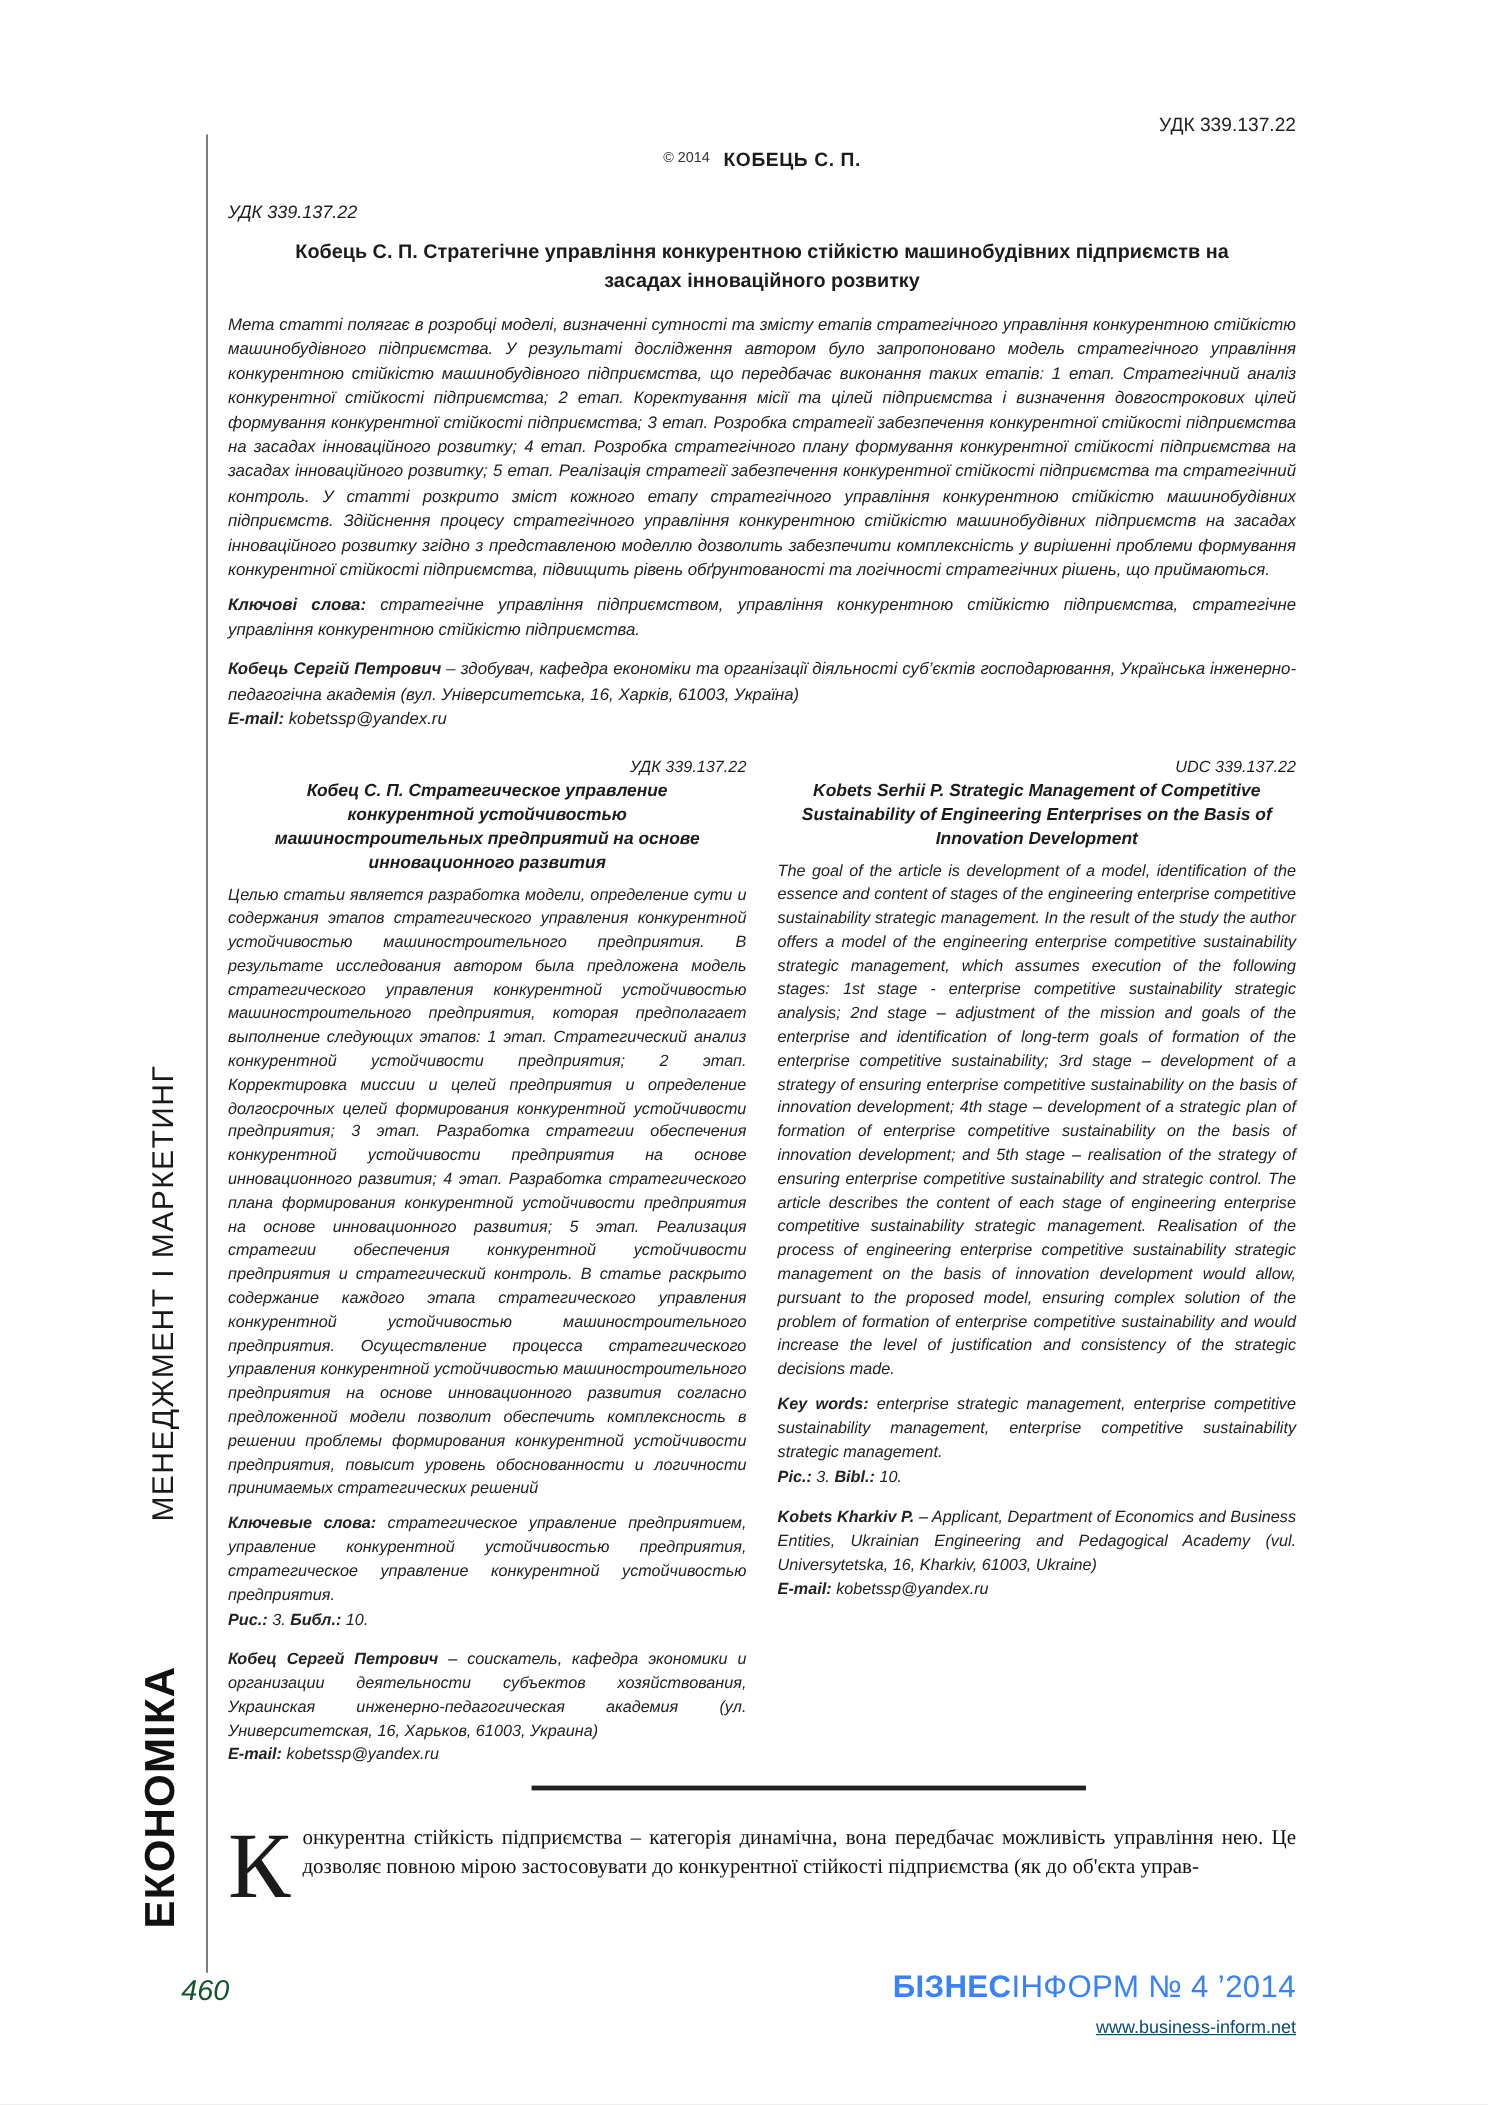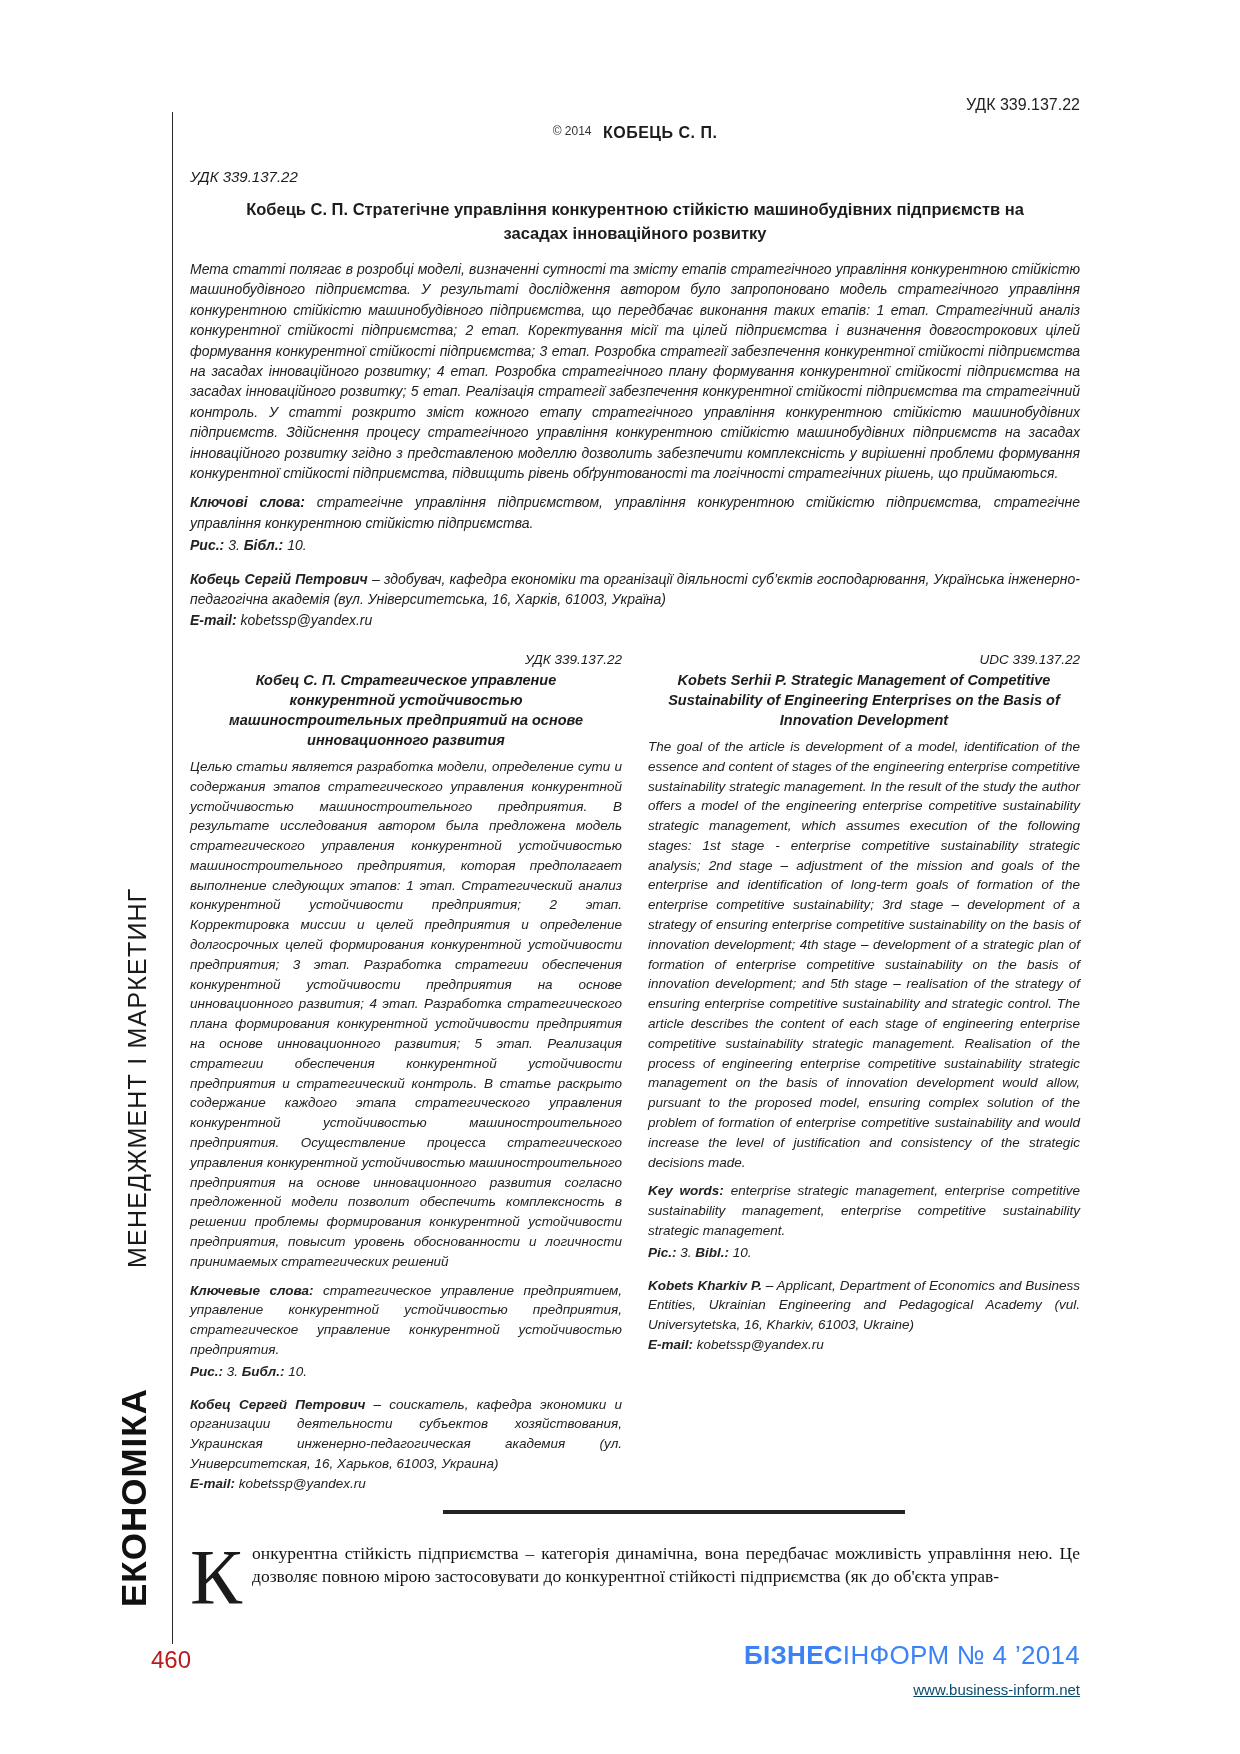--- a/index.html
+++ b/index.html
@@ -51,21 +51,21 @@
   .divider { width:462px; height:2px; margin-top:16px; margin-left:253px;
     border-top:2.5px solid #222; border-bottom:2.5px solid #222; }
   
   .body-cols { display:flex; gap:26px; margin-top:28px;
     font-family:"Liberation Serif","DejaVu Serif",serif;
     font-size:17.5px; line-height:23.5px; text-align:justify; color:#121212; }
   .bcol { flex:1; min-width:0; }
   .dropcap { float:left; font-size:78px; line-height:60px; padding:5px 10px 0 0;
     font-family:"Liberation Serif","DejaVu Serif",serif; color:#1a1a1a; }
   
-  .pagenum { position:absolute; left:151px; top:1646px; font-size:24px; color:#b91c1c; }
+  .pagenum { position:absolute; left:151px; top:1646px; font-size:24px; color:#14532d;font-style:italic; }
   .journal { position:absolute; right:160px; top:1640px; font-size:26px; color:#3b82f6;
     letter-spacing:0.3px; white-space:nowrap; }
   .journal b { font-weight:700; }
   .site { position:absolute; right:160px; top:1681px; font-size:15px;
     color:#0c4a6e; text-decoration:underline; cursor:pointer; }
 </style>
 </head>
 <body>
 
 <div class="page">
@@ -80,21 +80,20 @@
     <div class="byline">
       <span class="copy">© 2014</span>
       <span class="acaps">КОБЕЦЬ С. П.</span>
     </div>
 
     <section>
       <div class="udc-italic">УДК 339.137.22</div>
       <h2 class="uk-heading">Кобець С. П. Стратегічне управління конкурентною стійкістю машинобудівних підприємств на засадах інноваційного розвитку</h2>
       <p class="abs">Мета статті полягає в розробці моделі, визначенні сутності та змісту етапів стратегічного управління конкурентною стійкістю машинобудівного підприємства. У результаті дослідження автором було запропоновано модель стратегічного управління конкурентною стійкістю машинобудівного підприємства, що передбачає виконання таких етапів: 1 етап. Стратегічний аналіз конкурентної стійкості підприємства; 2 етап. Коректування місії та цілей підприємства і визначення довгострокових цілей формування конкурентної стійкості підприємства; 3 етап. Розробка стратегії забезпечення конкурентної стійкості підприємства на засадах інноваційного розвитку; 4 етап. Розробка стратегічного плану формування конкурентної стійкості підприємства на засадах інноваційного розвитку; 5 етап. Реалізація стратегії забезпечення конкурентної стійкості підприємства та стратегічний контроль. У статті розкрито зміст кожного етапу стратегічного управління конкурентною стійкістю машинобудівних підприємств. Здійснення процесу стратегічного управління конкурентною стійкістю машинобудівних підприємств на засадах інноваційного розвитку згідно з представленою моделлю дозволить забезпечити комплексність у вирішенні проблеми формування конкурентної стійкості підприємства, підвищить рівень обґрунтованості та логічності стратегічних рішень, що приймаються.</p>
       <p class="abs mt8"><b>Ключові слова:</b> <span>стратегічне управління підприємством, управління конкурентною стійкістю підприємства, стратегічне управління конкурентною стійкістю підприємства.</span></p>
-      <p class="abs mt2"><b>Рис.:</b> <span>3.</span> <b>Бібл.:</b> <span>10.</span></p>
       <p class="abs uk-author"><b>Кобець Сергій Петрович</b> <span>– здобувач, кафедра економіки та організації діяльності суб’єктів господарювання, Українська інженерно-педагогічна академія (вул. Університетська, 16, Харків, 61003, Україна)</span><br><b>E-mail:</b> <span>kobetssp@yandex.ru</span></p>
     </section>
 
     <div class="columns">
 
       <section class="col">
         <div class="col-udc">УДК 339.137.22</div>
         <h3 class="col-heading">Кобец С. П. Стратегическое управление конкурентной устойчивостью машиностроительных предприятий на основе инновационного развития</h3>
         <p class="abs">Целью статьи является разработка модели, определение сути и содержания этапов стратегического управления конкурентной устойчивостью машиностроительного предприятия. В результате исследования автором была предложена модель стратегического управления конкурентной устойчивостью машиностроительного предприятия, которая предполагает выполнение следующих этапов: 1 этап. Стратегический анализ конкурентной устойчивости предприятия; 2 этап. Корректировка миссии и целей предприятия и определение долгосрочных целей формирования конкурентной устойчивости предприятия; 3 этап. Разработка стратегии обеспечения конкурентной устойчивости предприятия на основе инновационного развития; 4 этап. Разработка стратегического плана формирования конкурентной устойчивости предприятия на основе инновационного развития; 5 этап. Реализация стратегии обеспечения конкурентной устойчивости предприятия и стратегический контроль. В статье раскрыто содержание каждого этапа стратегического управления конкурентной устойчивостью машиностроительного предприятия. Осуществление процесса стратегического управления конкурентной устойчивостью машиностроительного предприятия на основе инновационного развития согласно предложенной модели позволит обеспечить комплексность в решении проблемы формирования конкурентной устойчивости предприятия, повысит уровень обоснованности и логичности принимаемых стратегических решений</p>
         <p class="abs mt8"><b>Ключевые слова:</b> <span>стратегическое управление предприятием, управление конкурентной устойчивостью предприятия, стратегическое управление конкурентной устойчивостью предприятия.</span></p>

